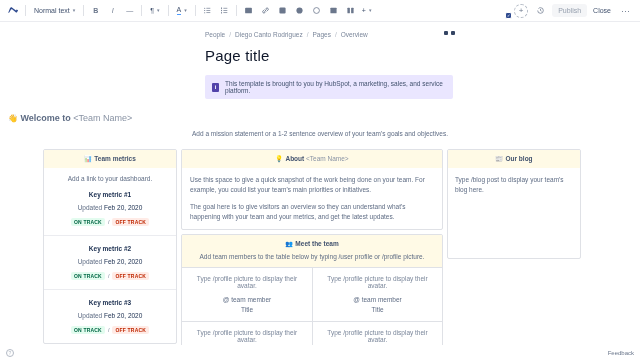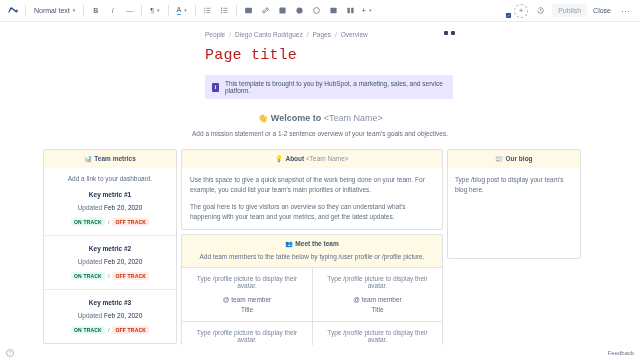--- a/index.html
+++ b/index.html
@@ -95,23 +95,22 @@
   .bc-right {
     position: absolute; right: 185px; top: 9px;
     display:flex; gap:3px; align-items:center;
   }
   .dotsq { width:4px; height:4px; background:#344563; border-radius:1px;}
 
   .page-title {
     margin: 9px 0 6px 205px;
     font-size: 15px;
     font-weight: 400;
-    color: #b91c1c;
+    color: #0f172a;
     letter-spacing: 0.2px;
-    font-family: Liberation Mono, monospace;
   }
 
   .callout {
     margin: 11px 0 0 205px;
     width: 248px;
     background: #eae6ff;
     border-radius: 2px;
     padding: 5px 7px;
     display: flex; align-items: center; gap: 6px;
     font-size: 6.5px;
@@ -119,22 +118,22 @@
   }
   .callout-icon {
     width: 7px; height: 9px; flex: none;
     background: #5243aa;
     border-radius: 1px;
     display:flex;align-items:center;justify-content:center;
     color:#fff;font-size:6px;line-height:1;font-weight:700;
   }
 
   .welcome {
-    margin: 14px 0 0 1px;
-    text-align: center;
+    margin: 14px 0 0 8px;
+    text-align: left;
     font-size: 9px;
     font-weight: 700;
     color: #5e6c84;
   }
   .welcome .emoji { font-size: 8px; }
   .welcome .team { color: #8993a4; font-weight: 400; }
   .welcome-sub {
     margin-top: 7px;
     text-align: center;
     font-size: 6.5px;

